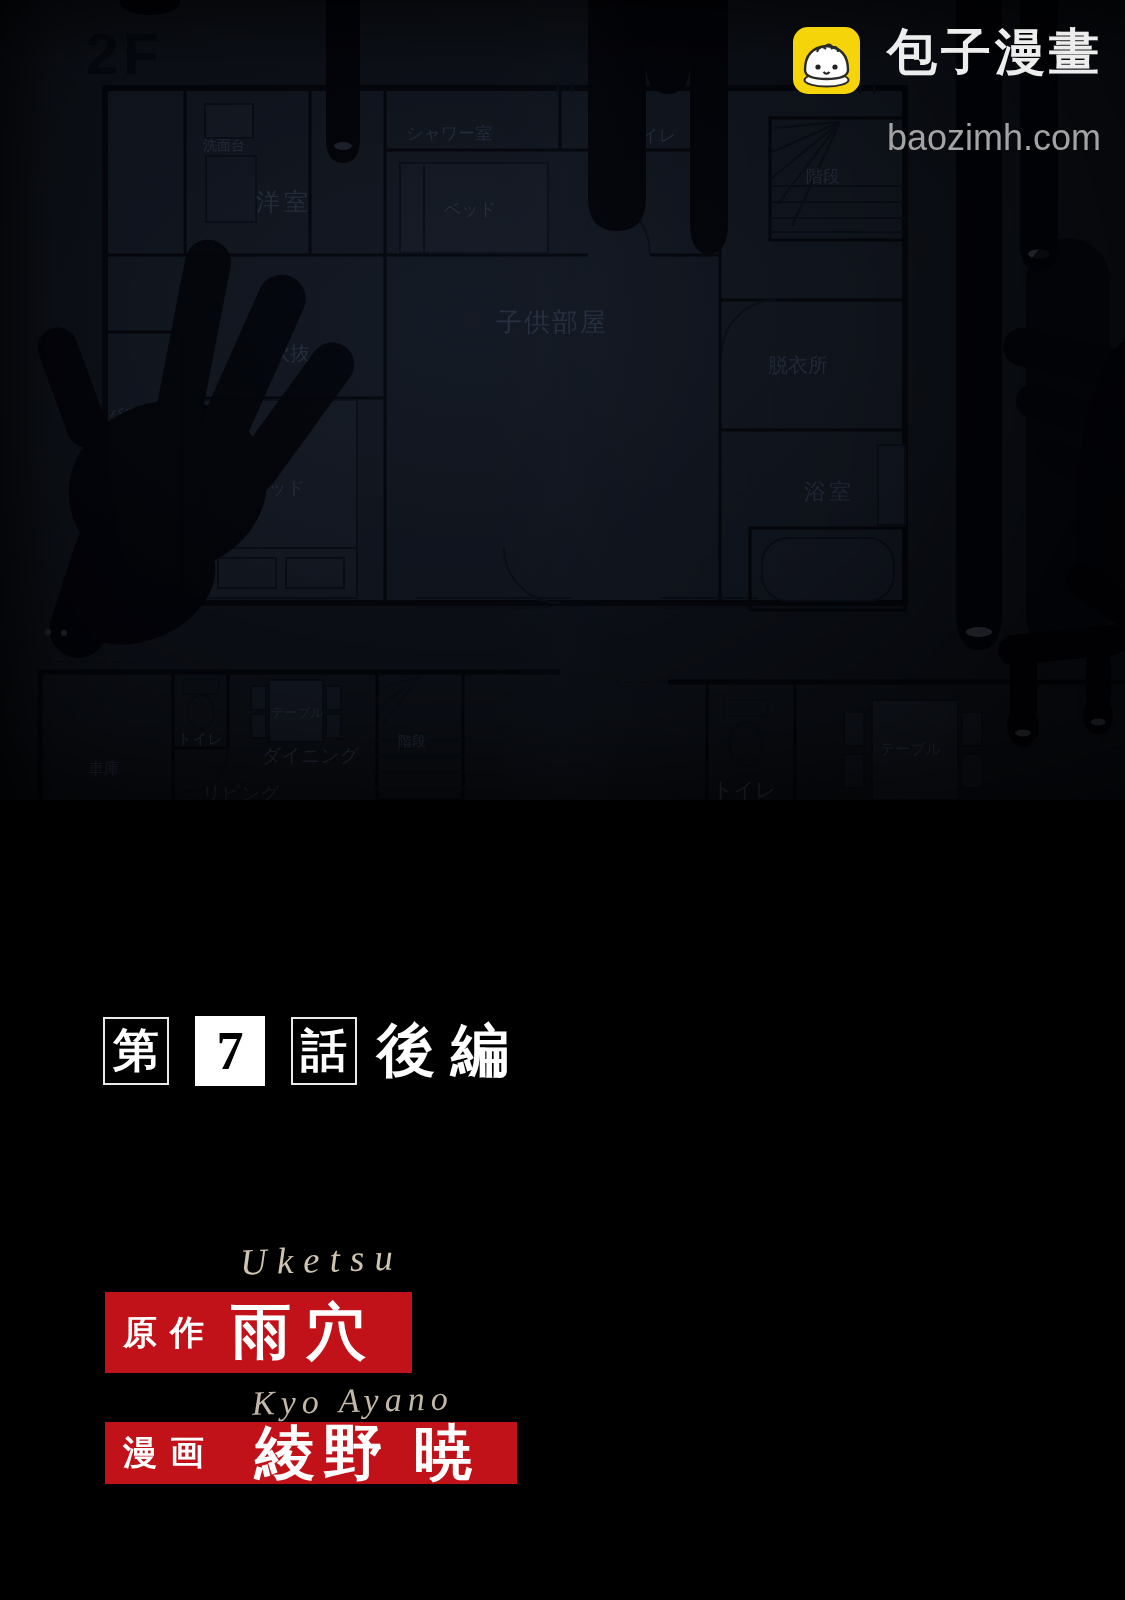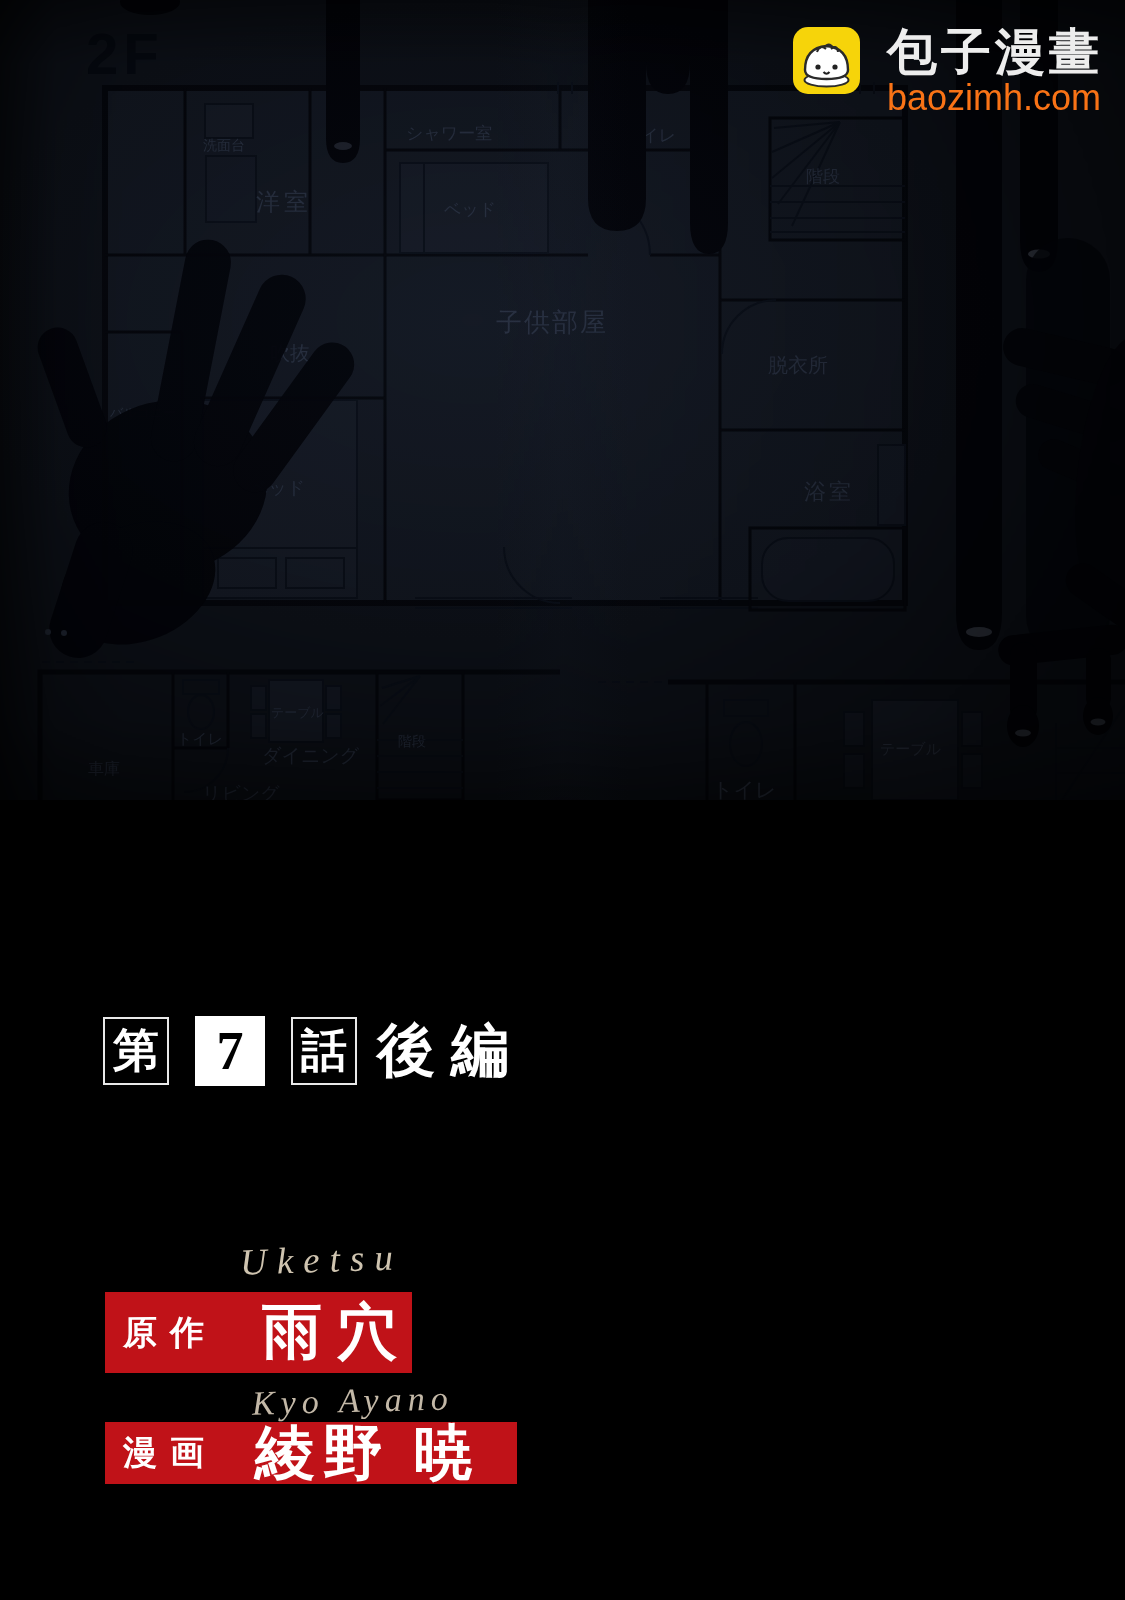--- a/index.html
+++ b/index.html
@@ -13,38 +13,38 @@
     linear-gradient(180deg, rgba(0,0,0,.40) 0%, rgba(0,0,0,0) 8%, rgba(0,0,0,0) 90%, rgba(0,0,0,.30) 100%),
     linear-gradient(90deg, rgba(0,0,0,.55) 0%, rgba(0,0,0,.10) 5%, rgba(0,0,0,0) 11%, rgba(0,0,0,0) 44%,
                     rgba(30,38,54,.06) 50%, rgba(0,0,0,0) 56%, rgba(0,0,0,.10) 80%, rgba(0,0,0,.30) 100%),
     radial-gradient(ellipse 75% 65% at 42% 40%, rgba(40,48,66,.10) 0%, rgba(0,0,0,.20) 62%, rgba(0,0,0,.48) 100%);}
   .lbl{font-family:"Liberation Sans",sans-serif;}
 
   
   .watermark{position:absolute;top:27px;left:793px;display:flex;gap:27px;align-items:flex-start;}
   .wm-text{display:flex;flex-direction:column;}
   .wm-name{font-size:50px;font-weight:bold;color:#ededed;letter-spacing:4px;line-height:1.0;}
-  .wm-domain{font-size:36px;color:#f97316;line-height:1.15;}
+  .wm-domain{font-size:36px;color:#a3a3a3;line-height:1.15;margin-top:40px;}
 
   
   .chapter{position:absolute;top:1012px;left:103px;display:flex;align-items:center;
            font-family:"Liberation Serif","DejaVu Serif",serif;}
   .ch-box{width:62px;height:64px;border:2px solid #e9e9e9;background:#000;color:#fff;
           display:flex;align-items:center;justify-content:center;font-size:46px;font-weight:bold;}
   .ch-box-white{width:70px;height:70px;background:#fff;color:#000;border:none;margin:0 26px;
           display:flex;align-items:center;justify-content:center;font-size:54px;font-weight:bold;}
   .ch-part{font-size:58px;color:#fff;font-weight:bold;letter-spacing:16px;margin-left:20px;white-space:pre;}
 
   
   .romaji{position:absolute;font-family:"Liberation Serif","DejaVu Serif",serif;font-style:italic;white-space:pre;}
   .romaji-1{top:1238px;left:240px;font-size:37px;color:#cfc4b0;letter-spacing:10px;transform:rotate(-2deg);}
   .romaji-2{top:1382px;left:252px;font-size:34px;color:#c3b8a7;letter-spacing:6px;transform:rotate(-1.5deg);}
   .credit-box{position:absolute;left:105px;background:#c01218;color:#fff;display:flex;align-items:center;
               font-family:"Liberation Serif","DejaVu Serif",serif;}
-  .credit-1{top:1292px;width:307px;height:81px;justify-content:space-between;}
+  .credit-1{top:1292px;width:307px;height:81px;}
   .credit-2{top:1422px;width:412px;height:62px;}
   .credit-label{font-size:34px;font-weight:bold;letter-spacing:13px;margin-left:18px;white-space:pre;}
   .credit-name{font-size:60px;font-weight:bold;letter-spacing:15px;margin-left:14px;white-space:pre;}
   .credit-name-2{letter-spacing:8px;margin-left:38px;}
 </style>
 </head>
 <body>
 
 <div class="page">
 

